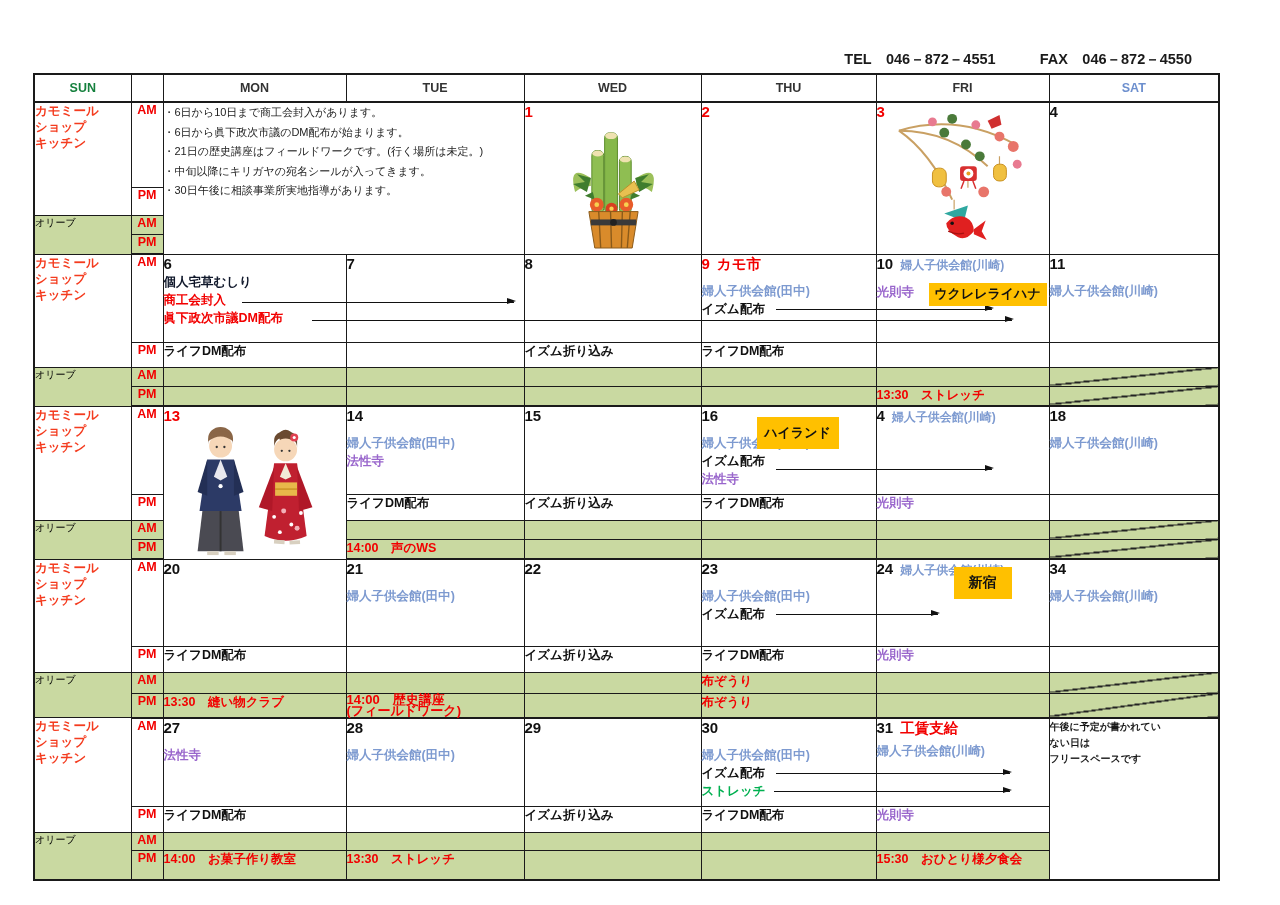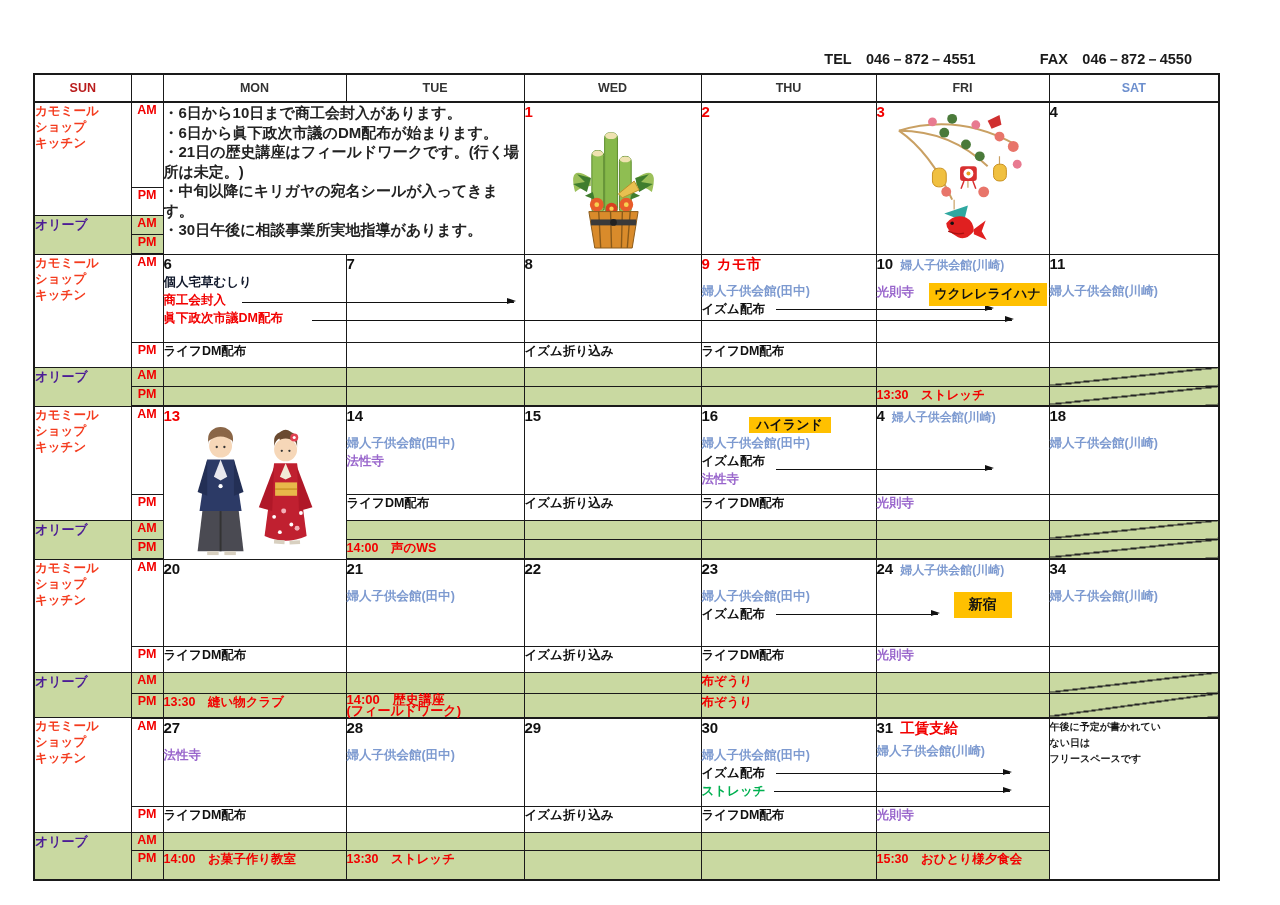--- a/index.html
+++ b/index.html
@@ -1,46 +1,46 @@
 <!DOCTYPE html>
 <html><head>
 <meta charset="utf-8">
 <style>
   html,body{margin:0;padding:0;background:#fff}
   .page{position:relative;width:1280px;height:905px;background:#fff;
         font-family:"Liberation Sans","DejaVu Sans",sans-serif;color:#1a1a1a}
   .titlebar{position:absolute;left:44px;top:16px;font-size:19px;font-weight:bold;white-space:nowrap;letter-spacing:.5px}
   .t-red{color:#f43b1e}.t-blue{color:#4472c4}
   .contact{position:absolute;top:50px;right:88px;font-size:14.5px;font-weight:bold;white-space:nowrap}
-  .contact span+span{margin-left:60px}
+  .contact span+span{margin-left:40px}
 
   table.cal{position:absolute;left:33px;top:73px;border-collapse:collapse;table-layout:fixed;width:1185px;border:2px solid #1a1a1a}
   .cal td,.cal th{border:1px solid #1a1a1a;padding:0;vertical-align:top;overflow:visible}
   th.dh{height:26px;font-size:12.5px;font-weight:bold;text-align:center;vertical-align:middle;border-bottom:2px solid #1a1a1a;color:#333}
-  th.dh.sun{color:#b91c1c}  th.dh.sat{color:#6d8fce}
+  th.dh.sun{color:#15803d}  th.dh.sat{color:#6d8fce}
 
   .shop{color:#f43b1e;font-weight:bold;font-size:12.5px;line-height:16px;vertical-align:middle;padding-left:6px}
-  .olab{background:#c9d9a1;font-weight:bold;font-size:13px;vertical-align:middle;padding-left:5px;color:#4c1d95}
+  .olab{background:#c9d9a1;font-weight:normal;font-size:10px;vertical-align:middle;padding-left:5px;color:#000000}
   .ampm{color:#f20000;font-weight:bold;font-size:12.5px;text-align:center;vertical-align:middle;border-right:2px solid #1a1a1a}
   .og{background:#c9d9a1}
   .od{background:linear-gradient(to bottom right,rgba(0,0,0,0) calc(50% - .8px),#222 calc(50% - .8px),#222 calc(50% + .8px),rgba(0,0,0,0) calc(50% + .8px)),#c9d9a1}
   .wend td{border-bottom:2px solid #1a1a1a}
 
   .day{position:relative;padding:1px 3px;font-weight:bold}
   .num{font-size:15px;line-height:18px;color:#111;font-weight:bold}
   .num.r{color:#f20000}
   .numline{display:flex;align-items:baseline;gap:7px}
   .side{font-size:12px;color:#7d9ad0;white-space:nowrap;font-weight:bold}
   .ev{font-size:12.5px;line-height:18px;white-space:nowrap;font-weight:bold}
   .b{color:#7d9ad0}.p{color:#9966cc}.r{color:#f20000}.g{color:#00b050}.ol{color:#0f172a}.k{color:#111}
   .big{font-size:14.5px}
   .gap{height:9px}
   .pmc{padding:2px 3px;font-weight:bold;font-size:12.5px;white-space:nowrap}
   .sm{font-size:13px;line-height:11.5px}
-  .notes{padding:3px 5px;font-size:15px;font-weight:bold;line-height:19.5px;color:#222}
+  .notes{padding:3px 5px;font-size:11px;font-weight:normal;line-height:19.5px;color:#222}
   .hl{position:absolute;background:#ffc000;color:#111;font-weight:bold;font-size:13px;display:flex;align-items:center;justify-content:center;z-index:6}
   .arrow{position:absolute;height:0;border-top:1.7px solid #111;z-index:5}
   .arrow:after{content:"";position:absolute;right:-2px;top:-4.7px;border-left:9px solid #111;border-top:3.8px solid transparent;border-bottom:3.8px solid transparent}
   .bcell{vertical-align:bottom;padding:2px 3px}
   .bnote{font-size:10px;font-weight:bold;line-height:16px;white-space:nowrap}
   svg.illus{display:block}
 </style>
 </head>
 <body>
 
@@ -310,21 +310,21 @@
         <div class="num">14</div>
         <div class="gap"></div>
         <div class="ev b">婦人子供会館(田中)</div>
         <div class="ev p">法性寺</div>
       </td>
       <td class="day">
         <div class="num">15</div>
       </td>
       <td class="day">
         <div class="num">16</div>
-        <div class="hl" style="left:47px;top:10px;width:82px;height:16px">ハイランド</div>
+        <div class="hl" style="left:55px;top:10px;width:82px;height:32px">ハイランド</div>
         <div class="gap"></div>
         <div class="ev b">婦人子供会館(田中)</div>
         <div class="ev k">イズム配布</div>
         <div class="ev p">法性寺</div>
         <span class="arrow" style="top:62px;left:74px;width:216px"></span>
       </td>
       <td class="day">
         <div class="numline">
           <span class="num">4</span>
           <span class="side">婦人子供会館(川崎)</span>
@@ -385,21 +385,21 @@
         <div class="gap"></div>
         <div class="ev b">婦人子供会館(田中)</div>
         <div class="ev k">イズム配布</div>
         <span class="arrow" style="top:54px;left:74px;width:162px"></span>
       </td>
       <td class="day">
         <div class="numline">
           <span class="num">24</span>
           <span class="side">婦人子供会館(川崎)</span>
         </div>
-        <div class="hl" style="left:77px;top:32px;width:58px;height:26px;font-size:14px">新宿</div>
+        <div class="hl" style="left:77px;top:7px;width:58px;height:32px;font-size:14px">新宿</div>
       </td>
       <td class="day">
         <div class="num">34</div>
         <div class="gap"></div>
         <div class="ev b">婦人子供会館(川崎)</div>
       </td>
     </tr>
     <tr style="height:26px">
       <td class="ampm">PM</td>
       <td class="pmc"><span class="k">ライフDM配布</span></td>

